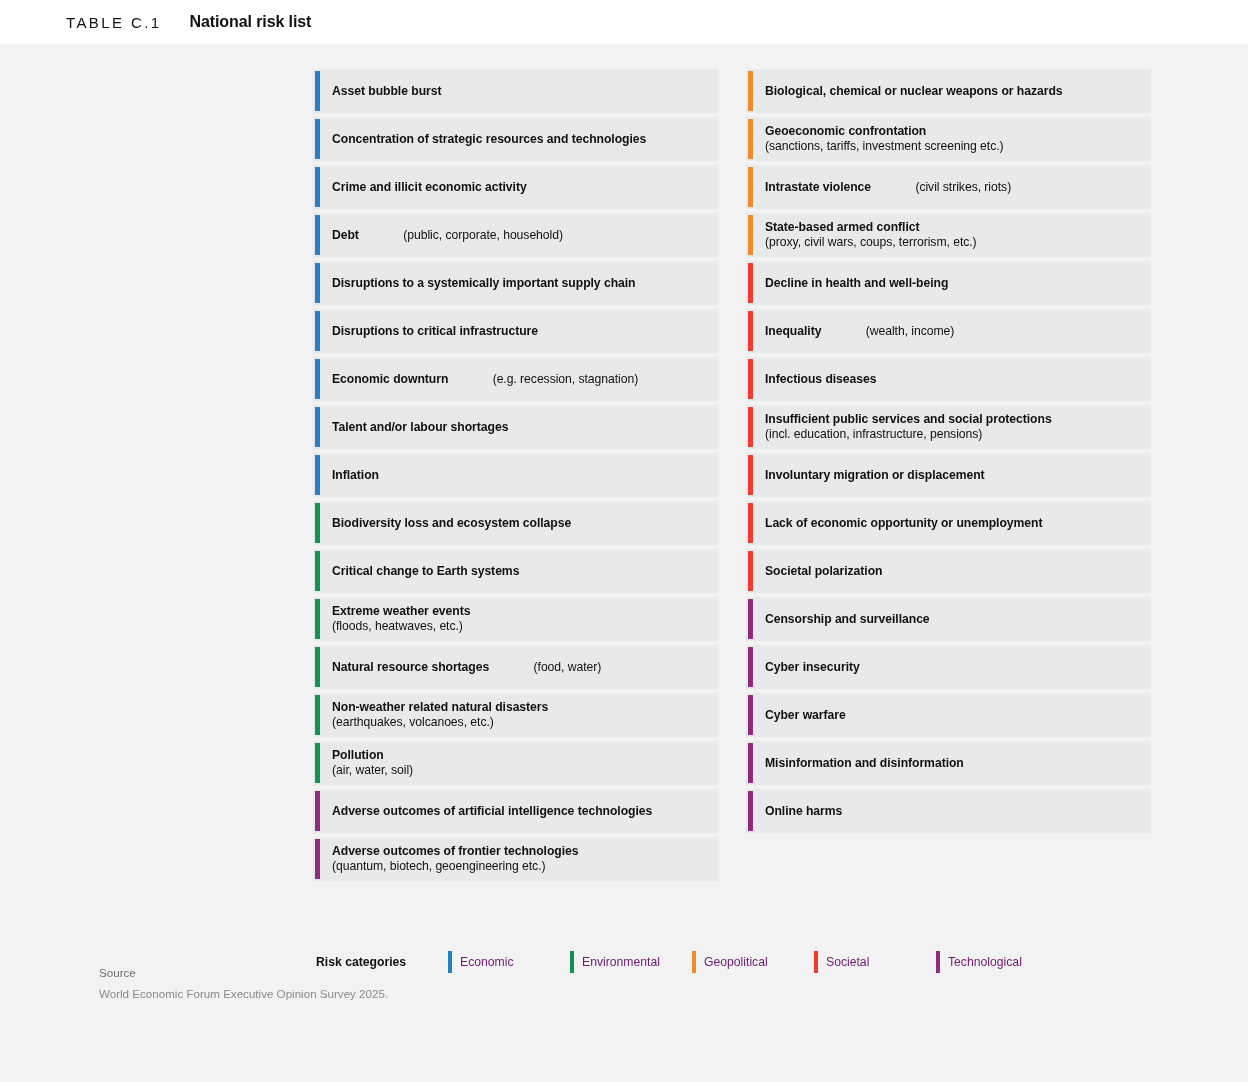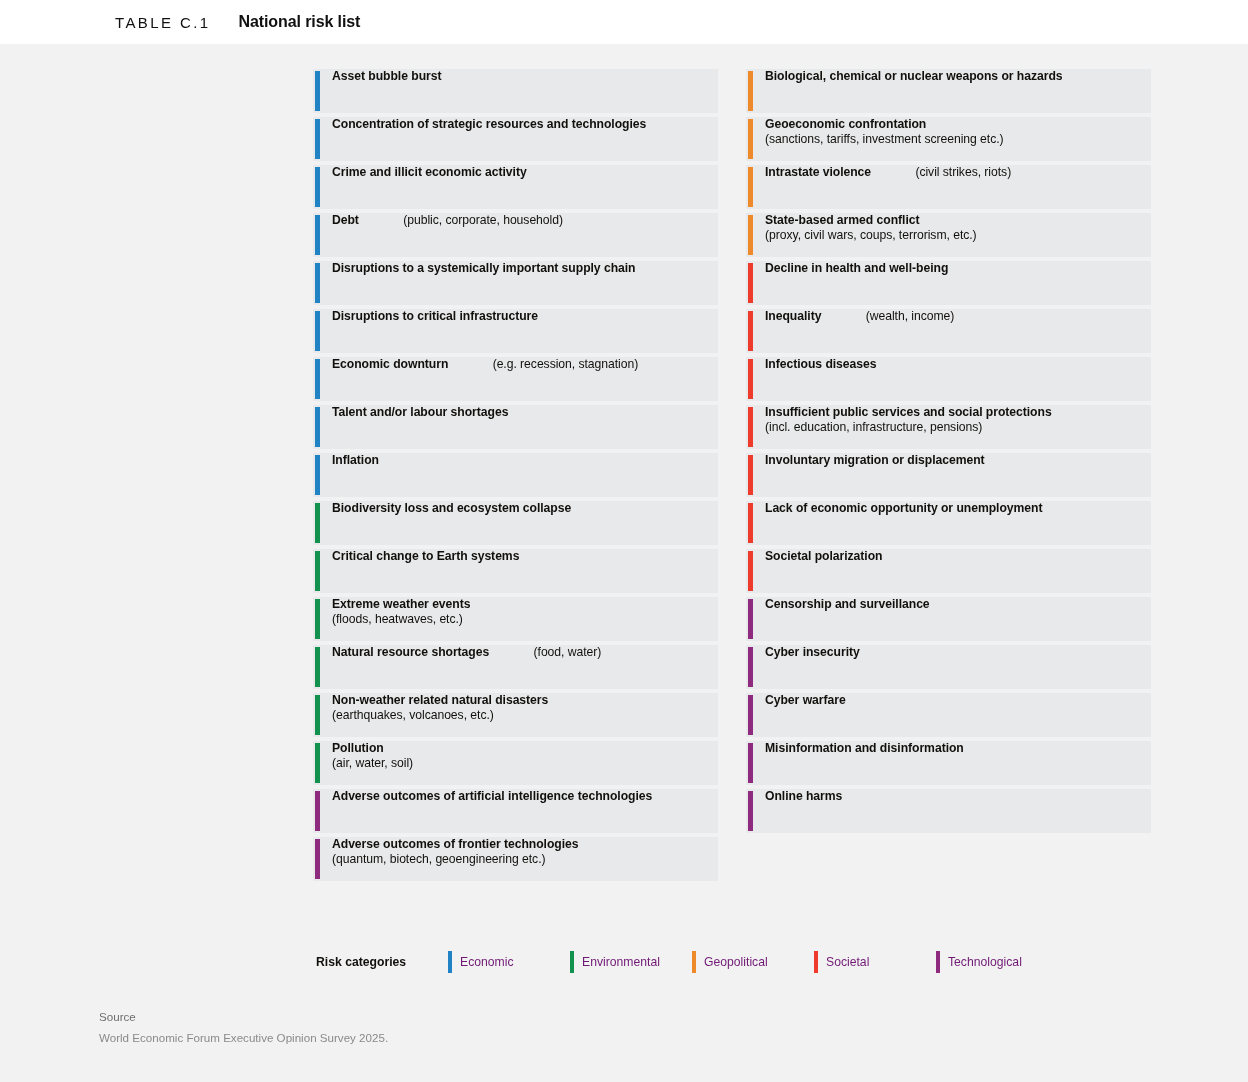--- a/index.html
+++ b/index.html
@@ -18,21 +18,21 @@
   }
 
   
   .header-band {
     position: absolute; left: 0; top: 0;
     width: 1248px; height: 44px;
     background: #ffffff;
     display: flex; align-items: center;
   }
   .table-label {
-    margin-left: 115px;
+    margin-left: 66px;
     font-size: 15px;
     font-weight: 400;
     letter-spacing: 2.4px;
     color: #111111;
     white-space: nowrap;
   }
   .table-title {
     margin-left: 28px;
     font-size: 16px;
     font-weight: 700;
@@ -49,20 +49,21 @@
     display: flex;
     gap: 28px;
   }
   .col { width: 405px; display: flex; flex-direction: column; gap: 4px; }
 
   .risk-row {
     position: relative;
     height: 44px;
     background: #e8e9ea;
     display: flex;
+    align-items: center;
     padding-left: 19px;
   }
   .risk-bar {
     position: absolute;
     left: 2px; top: 2px;
     width: 5px; height: 40px;
   }
   .risk-text {
     font-size: 12.2px;
     line-height: 15px;
@@ -101,21 +102,21 @@
   .legend-label {
     font-size: 12.2px;
     font-weight: 400;
     color: #701a75;
     white-space: nowrap;
   }
 
   
   .source-block {
     position: absolute;
-    left: 99px; top: 1010px;
+    left: 99px; top: 966px;
   }
   .source-heading {
     font-size: 11.6px;
     font-weight: 400;
     color: #6e6e6e;
     margin-bottom: 8px;
   }
   .source-text {
     font-size: 11.6px;
     font-weight: 400;

